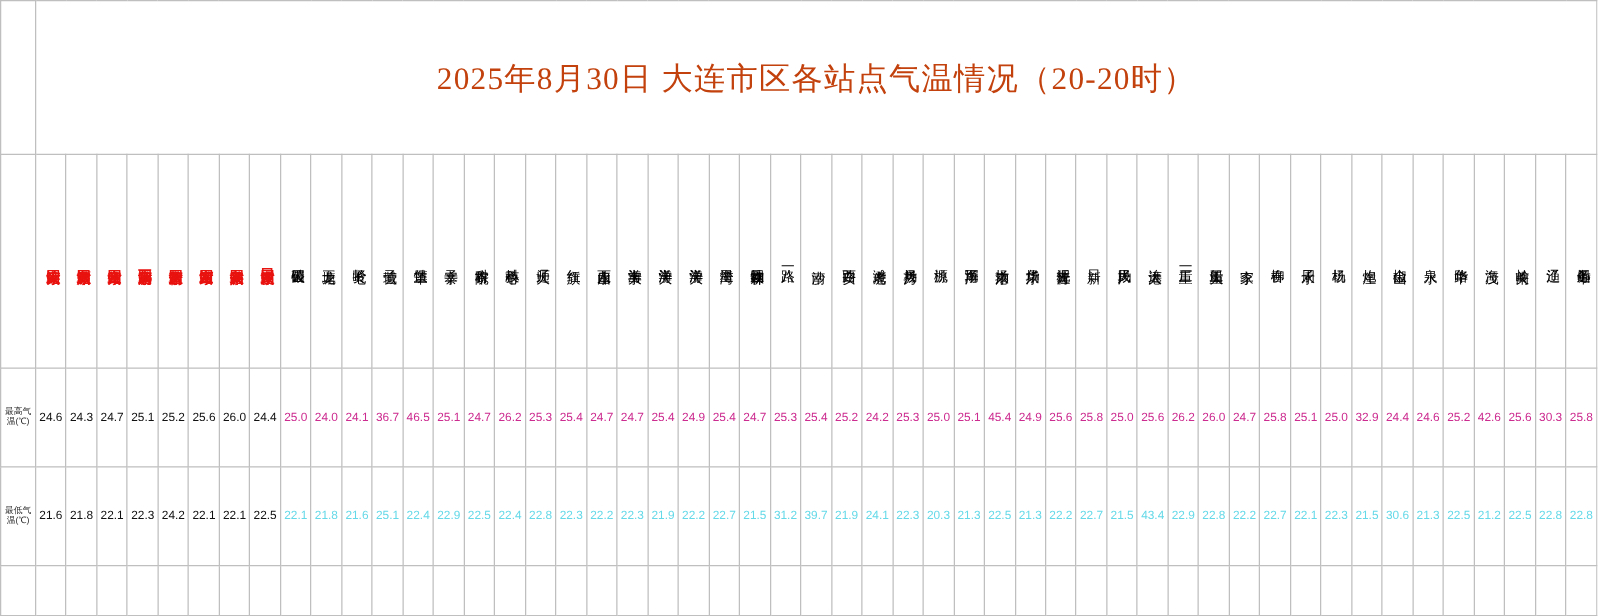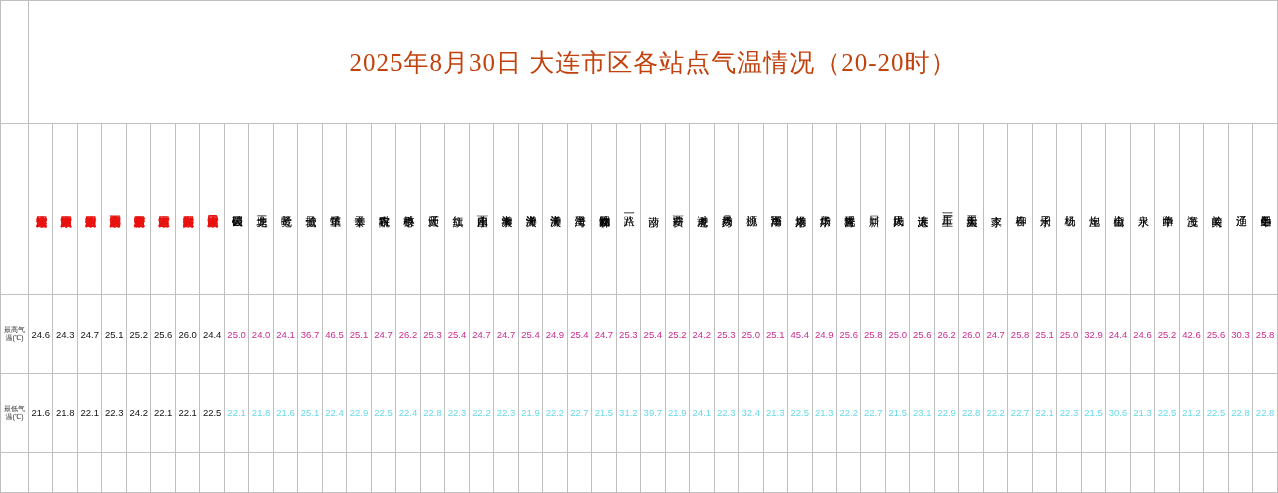--- a/index.html
+++ b/index.html
@@ -240,28 +240,28 @@
           <td class="val">22.3</td>
           <td class="val">21.9</td>
           <td class="val">22.2</td>
           <td class="val">22.7</td>
           <td class="val">21.5</td>
           <td class="val">31.2</td>
           <td class="val">39.7</td>
           <td class="val">21.9</td>
           <td class="val">24.1</td>
           <td class="val">22.3</td>
-          <td class="val">32.4</td>
+          <td class="val">20.3</td>
           <td class="val">21.3</td>
           <td class="val">22.5</td>
           <td class="val">21.3</td>
           <td class="val">22.2</td>
           <td class="val">22.7</td>
           <td class="val">21.5</td>
-          <td class="val">23.1</td>
+          <td class="val">43.4</td>
           <td class="val">22.9</td>
           <td class="val">22.8</td>
           <td class="val">22.2</td>
           <td class="val">22.7</td>
           <td class="val">22.1</td>
           <td class="val">22.3</td>
           <td class="val">21.5</td>
           <td class="val">30.6</td>
           <td class="val">21.3</td>
           <td class="val">22.5</td>

